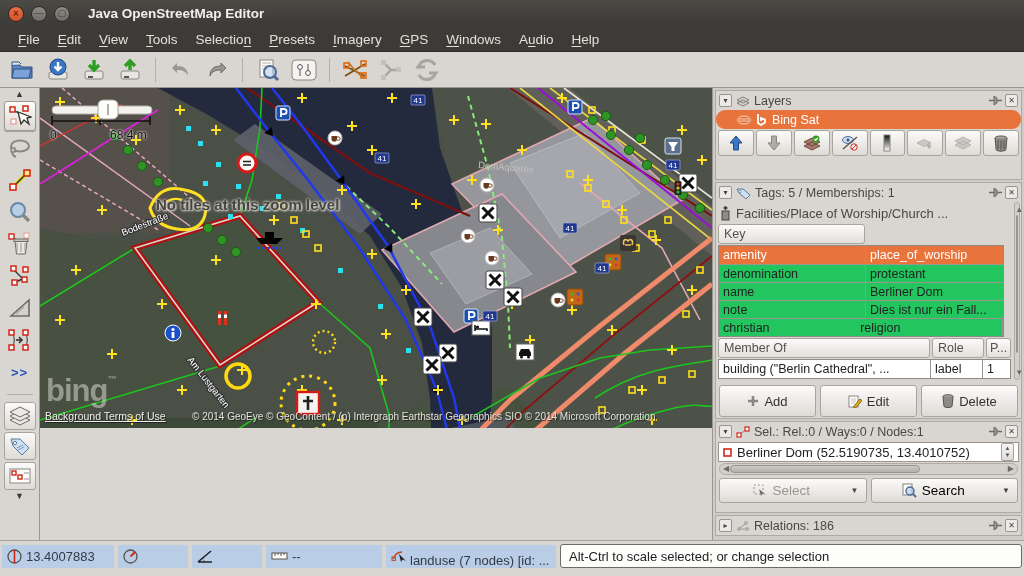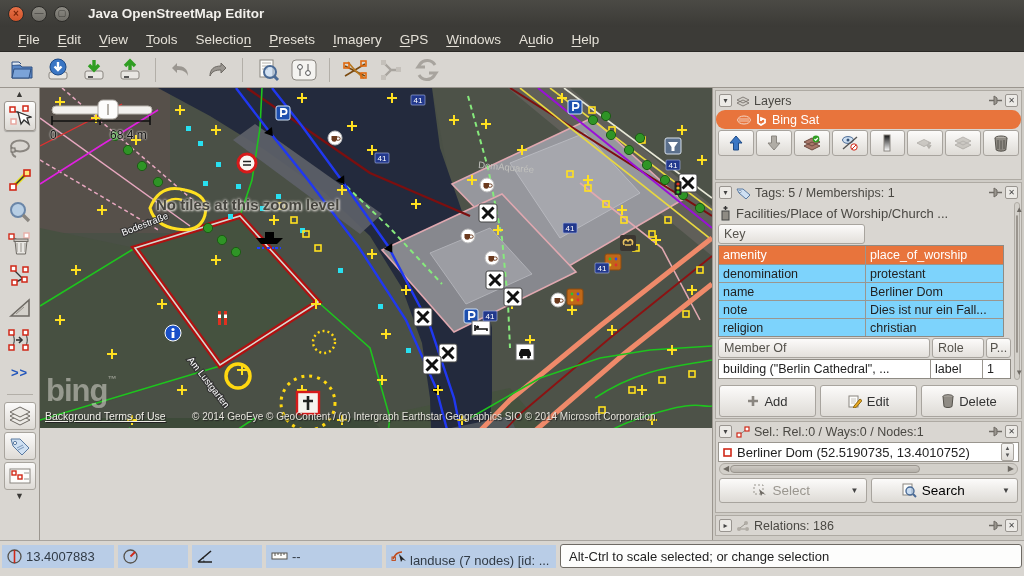--- a/index.html
+++ b/index.html
@@ -87,21 +87,21 @@
   .tags-body { display:flex; }
   .tags-left { flex:1; }
   .vscroll { width:13px; background:#d3d0ca; border:1px solid #b0aca5; border-radius:7px;
     margin:0 1px 2px 1px; position:relative; }
   .vthumb { position:absolute; left:1px; right:1px; top:12px; bottom:26px;
     background:linear-gradient(90deg,#cdc9c3,#b5b1aa); border:1px solid #9a958e; border-radius:6px; }
   .varr { position:absolute; left:0; right:0; text-align:center; font-size:8px; color:#6e6a64; }
   .kvhead { display:flex; gap:2px; padding:0 2px; }
   .colbtn { height:20px; background:linear-gradient(#fcfbfa,#e3e0db); border:1px solid #a8a49e;
     border-radius:3px; font-size:12.5px; color:#55524c; display:flex; align-items:center; padding:0 5px; }
-  .tagtable { margin:1px 9px 0 2px; border:1px solid #8f8b84; background:#7dd3fc; }
+  .tagtable { margin:1px 9px 0 2px; border:1px solid #8f8b84; background:#22c55e; }
   .trow { display:flex; height:18px; font-size:12.5px; color:#222; }
   .trow + .trow { border-top:1px solid #9a968f; }
   .tcell { padding:0 4px; display:flex; align-items:center; white-space:nowrap; overflow:hidden; }
   .tcell.k { width:147px; border-right:1px solid #9a968f; }
   .tcell.v { flex:1; }
   .trow.selected { background:#e8743c; color:#fff; }
   .memhead { display:flex; gap:2px; padding:1px 2px 0 2px; }
   .memtable { margin:1px 2px 0 2px; border:1px solid #8f8b84; background:#fff; }
   .mrow { display:flex; height:18px; font-size:12.5px; color:#222; }
   .mcell { padding:0 4px; display:flex; align-items:center; white-space:nowrap; overflow:hidden; }
@@ -874,22 +874,22 @@
             </div>
             <div class="trow">
               <div class="tcell k">name</div>
                 <div class="tcell v">Berliner Dom</div>
             </div>
             <div class="trow">
               <div class="tcell k">note</div>
                 <div class="tcell v">Dies ist nur ein Fall...</div>
             </div>
             <div class="trow">
-              <div class="tcell k">religion</div>
-                <div class="tcell v">christian</div>
+              <div class="tcell v">christian</div>
+                <div class="tcell k">religion</div>
             </div>
           </div>
           <div class="memhead">
             <div class="colbtn" style="width:212px;">Member Of</div>
             <div class="colbtn" style="width:52px;">Role</div>
             <div class="colbtn" style="flex:1; padding:0 3px;">P...</div>
           </div>
           <div class="memtable">
             <div class="mrow">
               <div class="mcell c1">building ("Berlin Cathedral", ...</div>

